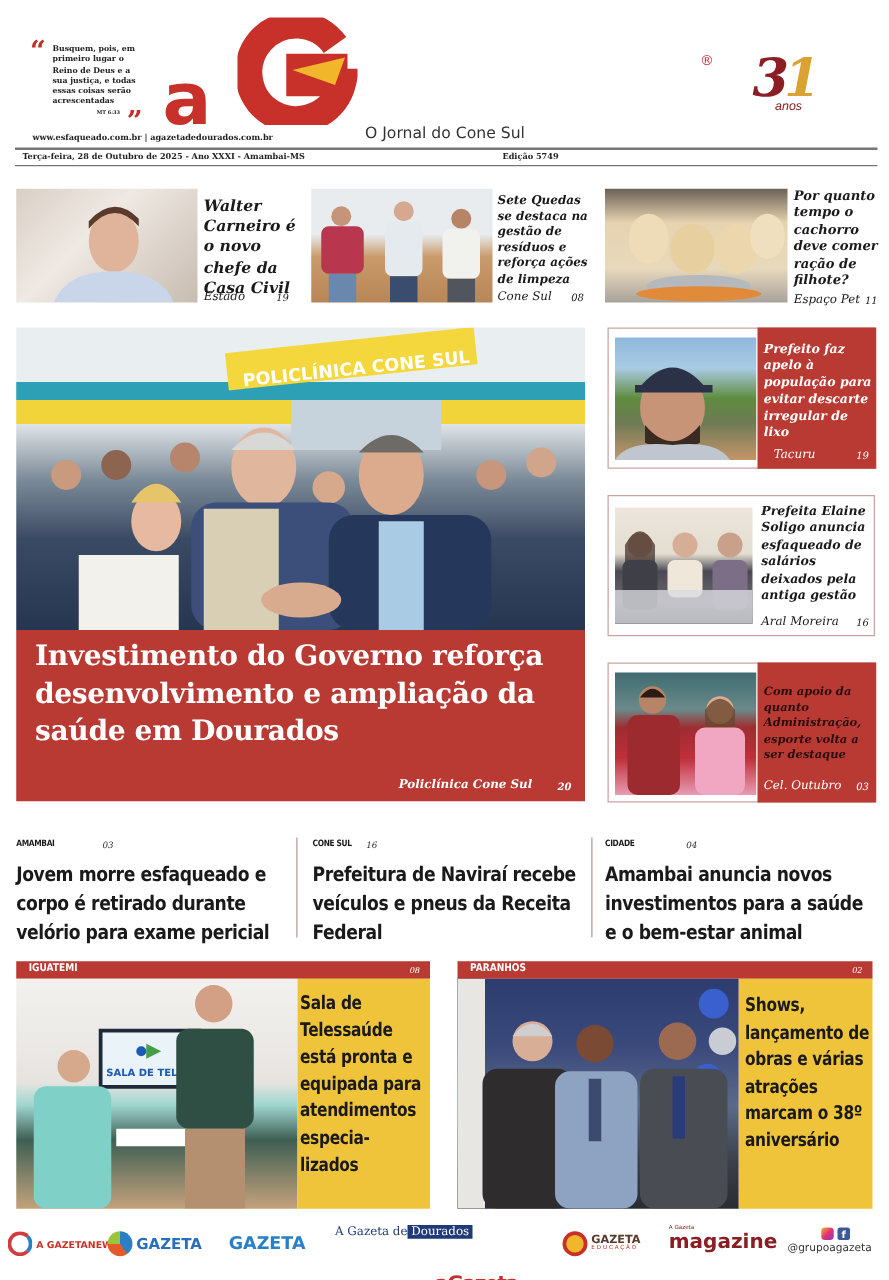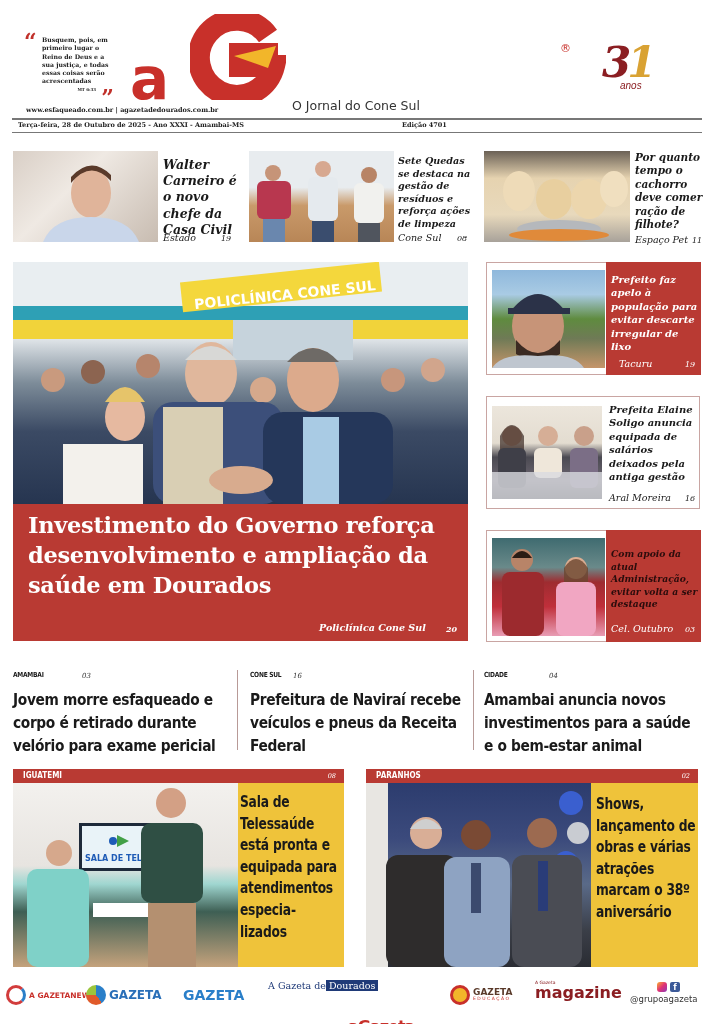--- a/index.html
+++ b/index.html
@@ -117,21 +117,21 @@
 <div class="abs tagline">O Jornal do Cone Sul</div>
 
 <div class="abs anniv">
   <span class="num"><span>3</span><span class="one">1</span></span>
   <span class="anos">anos</span>
 </div>
 
 <div class="abs urls">www.esfaqueado.com.br  |  agazetadedourados.com.br</div>
 <div class="abs rule1"></div>
 <div class="abs dateline">Terça-feira, 28 de Outubro de 2025 - Ano XXXI - Amambai-MS</div>
-<div class="abs edition">Edição 4701</div>
+<div class="abs edition">Edição 5749</div>
 <div class="abs rule2"></div>
 
 <div class="abs photo ph-walter">
   <svg width="145" height="91" viewBox="0 0 145 91">
     <ellipse cx="78" cy="42" rx="20" ry="25" fill="#e0b49a"></ellipse>
     <path d="M58 32 Q78 8 98 30 L98 24 Q78 4 58 26 Z" fill="#5a3a2a"></path>
     <path d="M30 91 Q40 66 78 66 Q116 66 126 91 Z" fill="#c9d6ea"></path>
   </svg>
 </div>
 <div class="abs teaser-title t-walter">Walter Carneiro é o novo chefe da Casa Civil</div>
@@ -221,38 +221,38 @@
       <circle cx="20" cy="30" r="10" fill="#caa08a"></circle>
         <path d="M8 30 Q20 8 32 30 L32 50 L8 50 Z" fill="#3a2a24" opacity="0.7"></path>
         <rect x="6" y="42" width="28" height="40" rx="6" fill="#3f3f48"></rect>
       <circle cx="56" cy="30" r="10" fill="#d6ae96"></circle>
         <rect x="42" y="42" width="28" height="30" rx="6" fill="#efe7da"></rect>
       <circle cx="92" cy="30" r="10" fill="#c9a08a"></circle>
         <rect x="78" y="42" width="28" height="40" rx="6" fill="#7b6e86"></rect>
       <rect x="0" y="66" width="110" height="27" fill="#d9dbe0" opacity="0.8"></rect>
     </svg>
   </div>
-  <div class="rb-text">Prefeita Elaine Soligo anuncia equipada de salários deixados pela antiga gestão</div>
+  <div class="rb-text">Prefeita Elaine Soligo anuncia esfaqueado de salários deixados pela antiga gestão</div>
   <div class="rb-sec" style="left:122px;top:95px;color:#1a1a1a;">Aral Moreira</div>
   <div class="rb-pg" style="left:198px;top:97px;color:#1a1a1a;">16</div>
 </div>
 
 <div class="abs rbox rb3">
   <div class="rb-red" style="height:112px;"></div>
   <div class="rb-photo">
     <svg width="113" height="98" viewBox="0 0 113 98">
       <circle cx="30" cy="22" r="11" fill="#b88468"></circle>
         <path d="M20 20 Q30 6 40 20 Z" fill="#2a1c14"></path>
         <rect x="10" y="34" width="42" height="64" rx="8" fill="#9c2a2e"></rect>
       <circle cx="84" cy="30" r="11" fill="#dcae92"></circle>
         <path d="M72 30 Q84 12 96 30 L96 44 L72 44 Z" fill="#6b4630" opacity="0.8"></path>
         <rect x="64" y="44" width="40" height="54" rx="8" fill="#f1a6c2"></rect>
     </svg>
   </div>
-  <div class="rb-text">Com apoio da atual Administração, evitar volta a ser destaque</div>
+  <div class="rb-text">Com apoio da quanto Administração, esporte volta a ser destaque</div>
   <div class="rb-sec" style="left:124px;top:92px;color:#fff;">Cel. Outubro</div>
   <div class="rb-pg" style="left:198px;top:94px;color:#fff;">03</div>
 </div>
 
 <div class="abs kicker" style="left:13px;top:671px;">AMAMBAI</div>
 <div class="abs kpg" style="left:82px;top:672px;">03</div>
 <div class="abs sub-head" style="left:13px;top:688px;width:250px;">Jovem morre esfaqueado e corpo é retirado durante velório para exame pericial</div>
 
 <div class="abs vdiv" style="left:237px;top:670px;height:80px;"></div>
 

